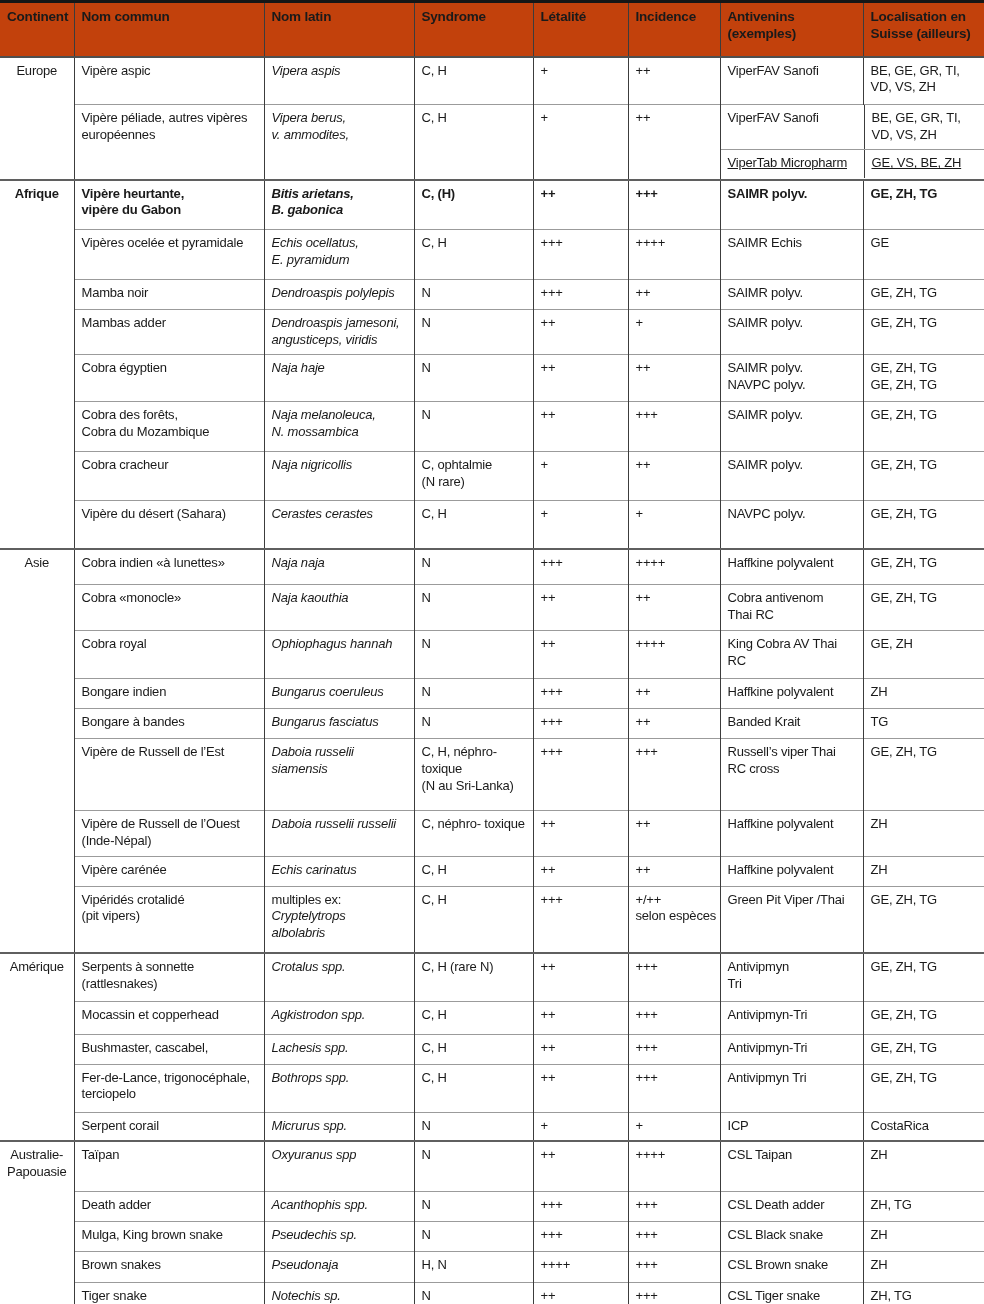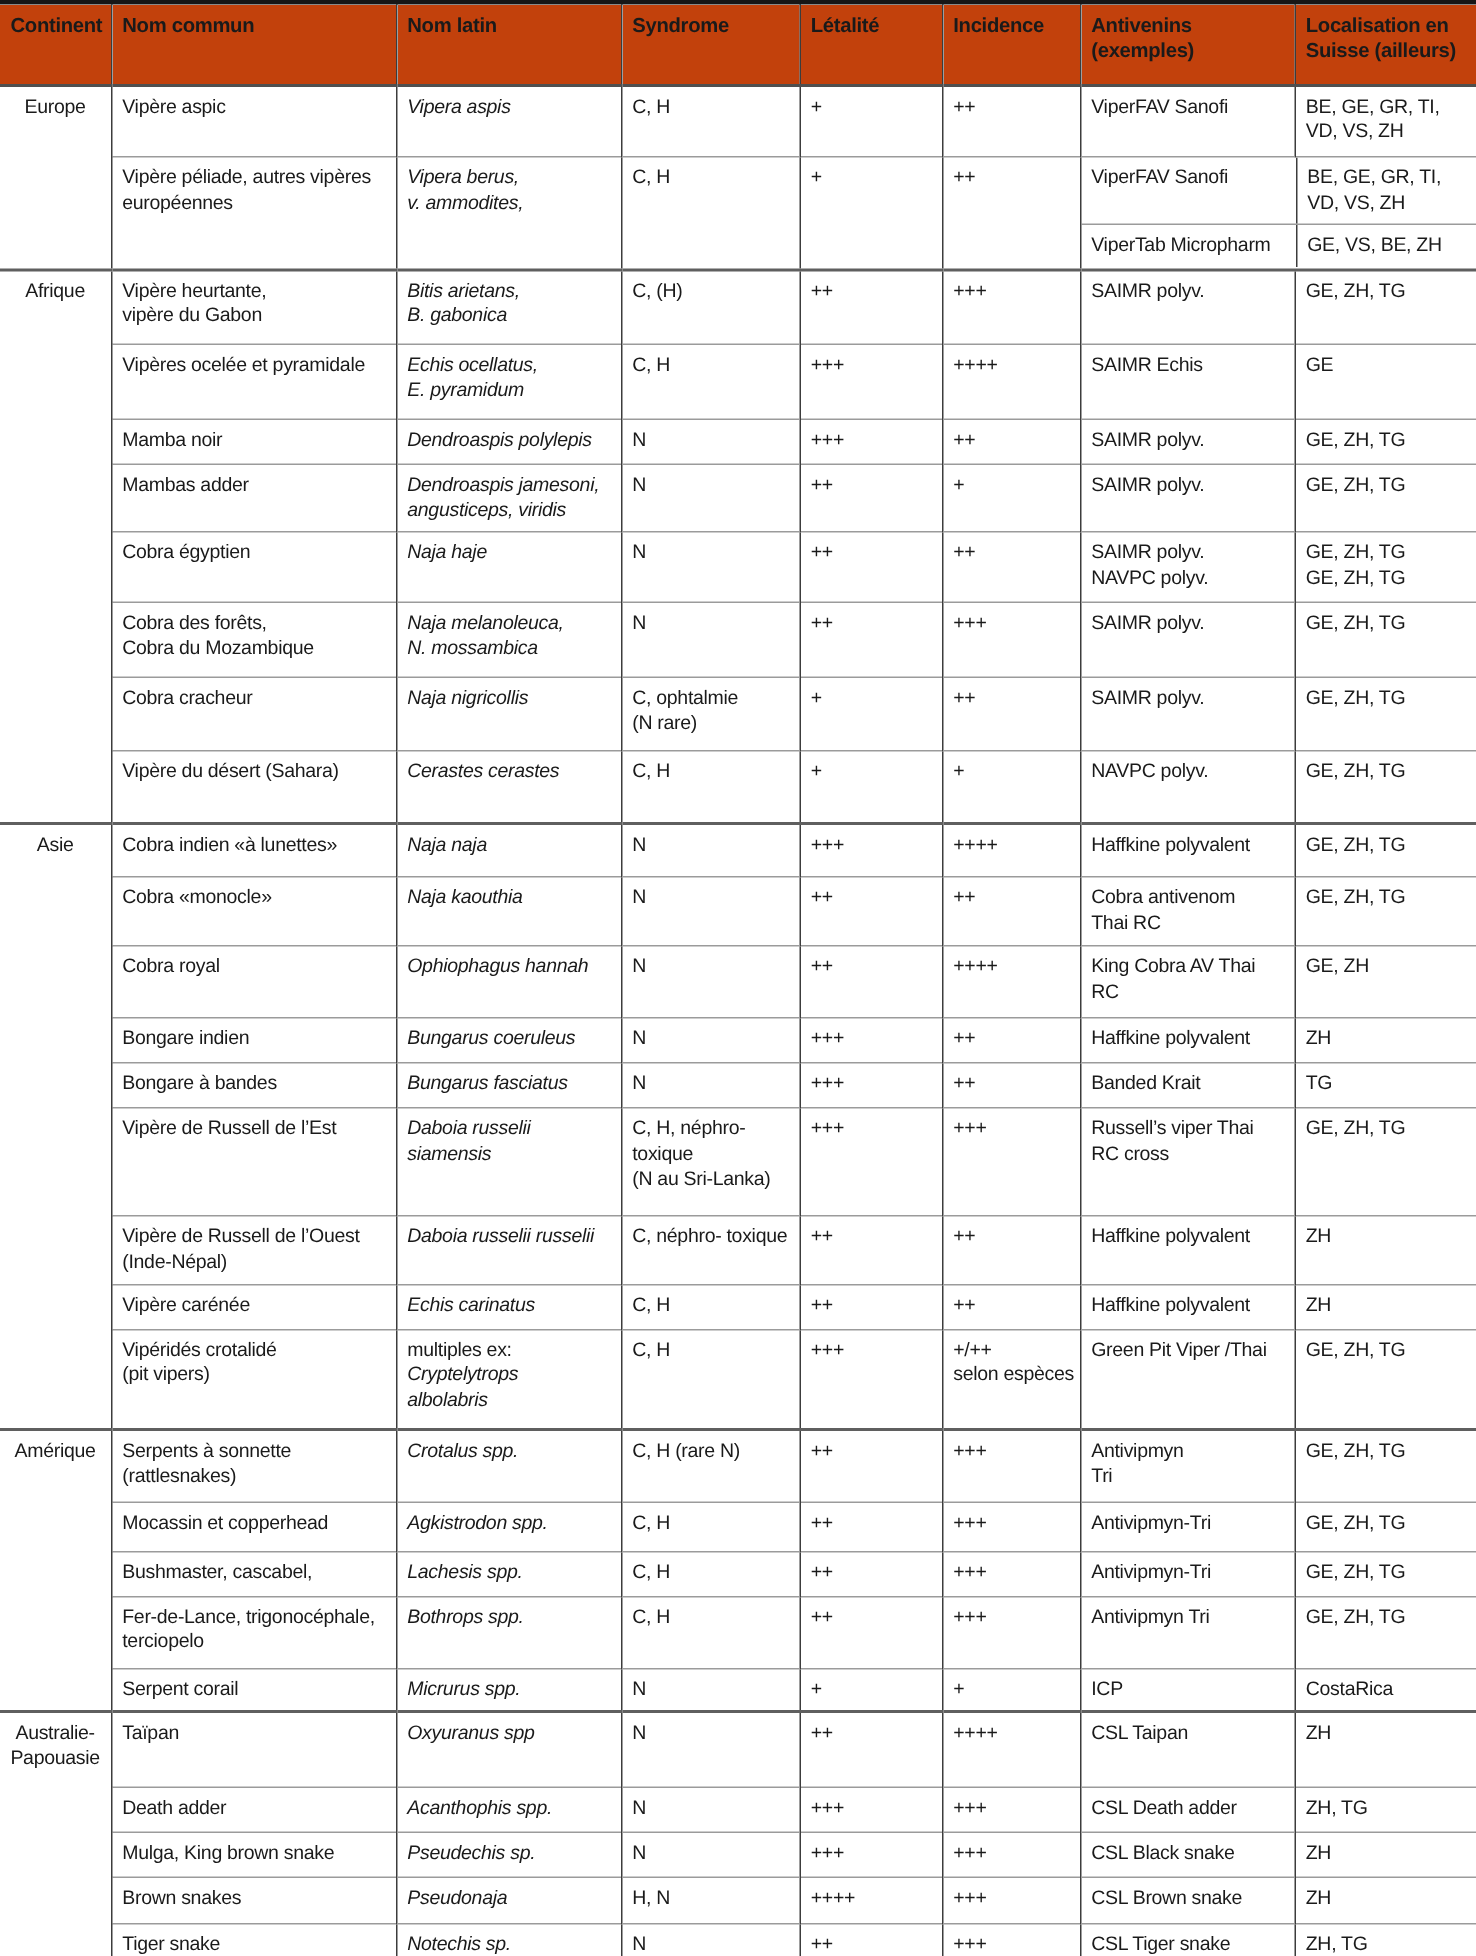--- a/index.html
+++ b/index.html
@@ -34,21 +34,21 @@
   td { border-top:1px solid #9b9b9b; }
   tr.sec-first td { border-top:2px solid #5f5f5f; }
   td.continent { padding-left:3px;text-align:center; }
   td.lastcol { border-right:none; }
   .ital { font-style:italic; }
   .roman { font-style:normal; }
   td.avcell { padding:0; border-right:none; }
   .avrow { display:grid; grid-template-columns:143px 1fr; }
   .avrow > div { padding:5px 3px 6px 7px; white-space:pre-line; }
   .avrow > div.loc { border-left:1px solid #3c3c3c; }
-  .avrow + .avrow { border-top:1px solid #9b9b9b; }
+  .avrow + .avrow { border-top:1px solid #9b9b9b;text-decoration:underline; }
 </style>
 </head>
 <body>
 
 <div class="wrap">
   <table class="venom">
     <colgroup>
         <col style="width: 74px;">
         <col style="width: 190px;">
         <col style="width: 150px;">
@@ -85,21 +85,21 @@
         </tr>
         <tr style="height: 75px;">
           <td>Vipère péliade, autres vipères européennes</td>
           <td><span class="ital">Vipera berus,
 v. ammodites,</span></td>
           <td>C, H</td>
           <td>+</td>
           <td>++</td>
           <td colspan="2" class="avcell"><div class="avrow" style="min-height: 44px;"><div>ViperFAV Sanofi</div><div class="loc">BE, GE, GR, TI, VD, VS, ZH</div></div><div class="avrow"><div>ViperTab Micropharm</div><div class="loc">GE, VS, BE, ZH</div></div></td>
         </tr>
-        <tr class="sec-first" style="height: 50px;">
+        <tr class="sec-first" style="height: 50px; font-weight: bold;">
           <td class="continent" rowspan="8">Afrique</td>
           <td>Vipère heurtante,
 vipère du Gabon</td>
           <td><span class="ital">Bitis arietans,
 B. gabonica</span></td>
           <td>C, (H)</td>
           <td>++</td>
           <td>+++</td>
           <td>SAIMR polyv.</td>
           <td class="lastcol">GE, ZH, TG</td>

